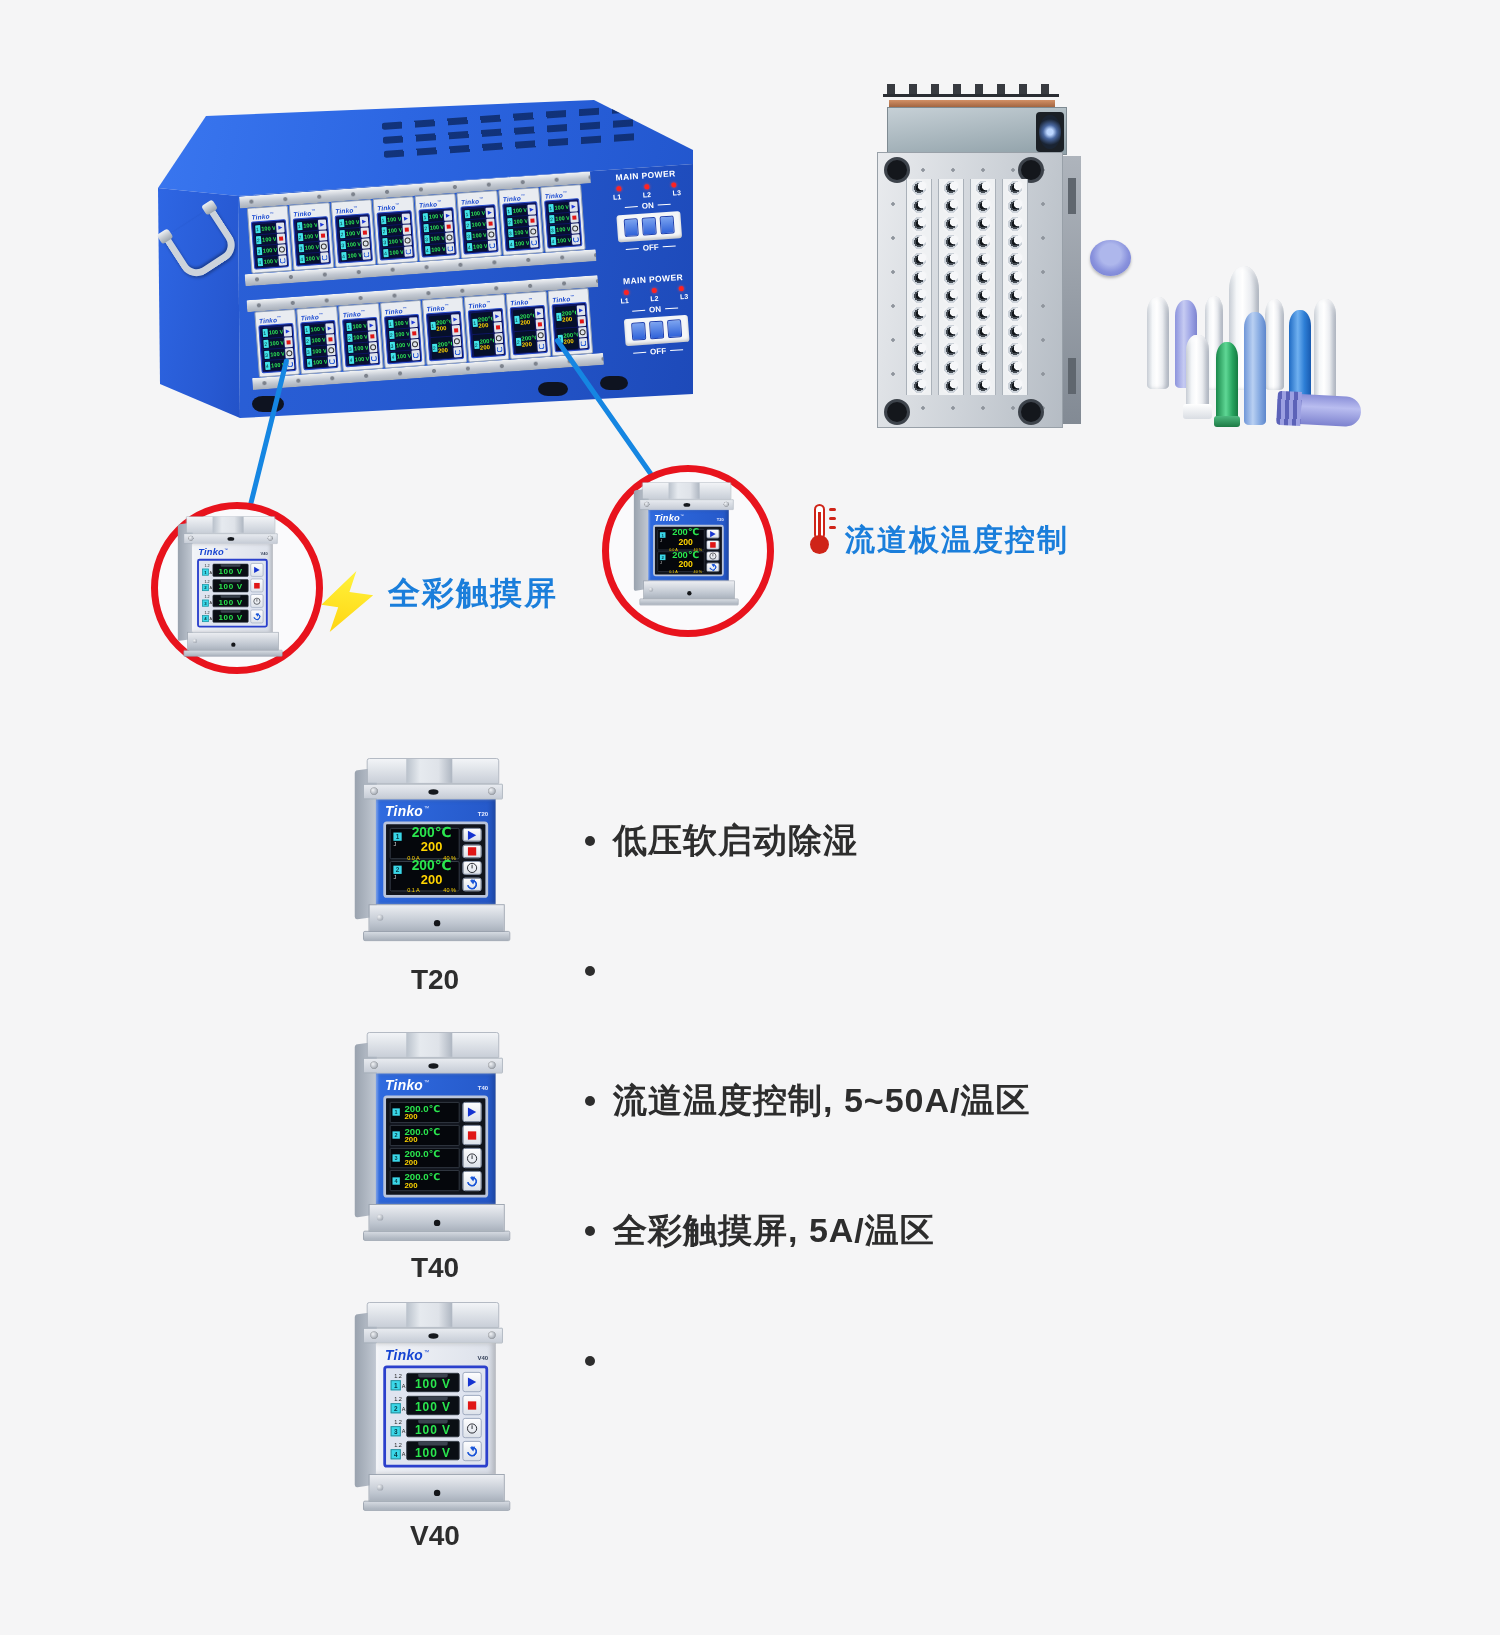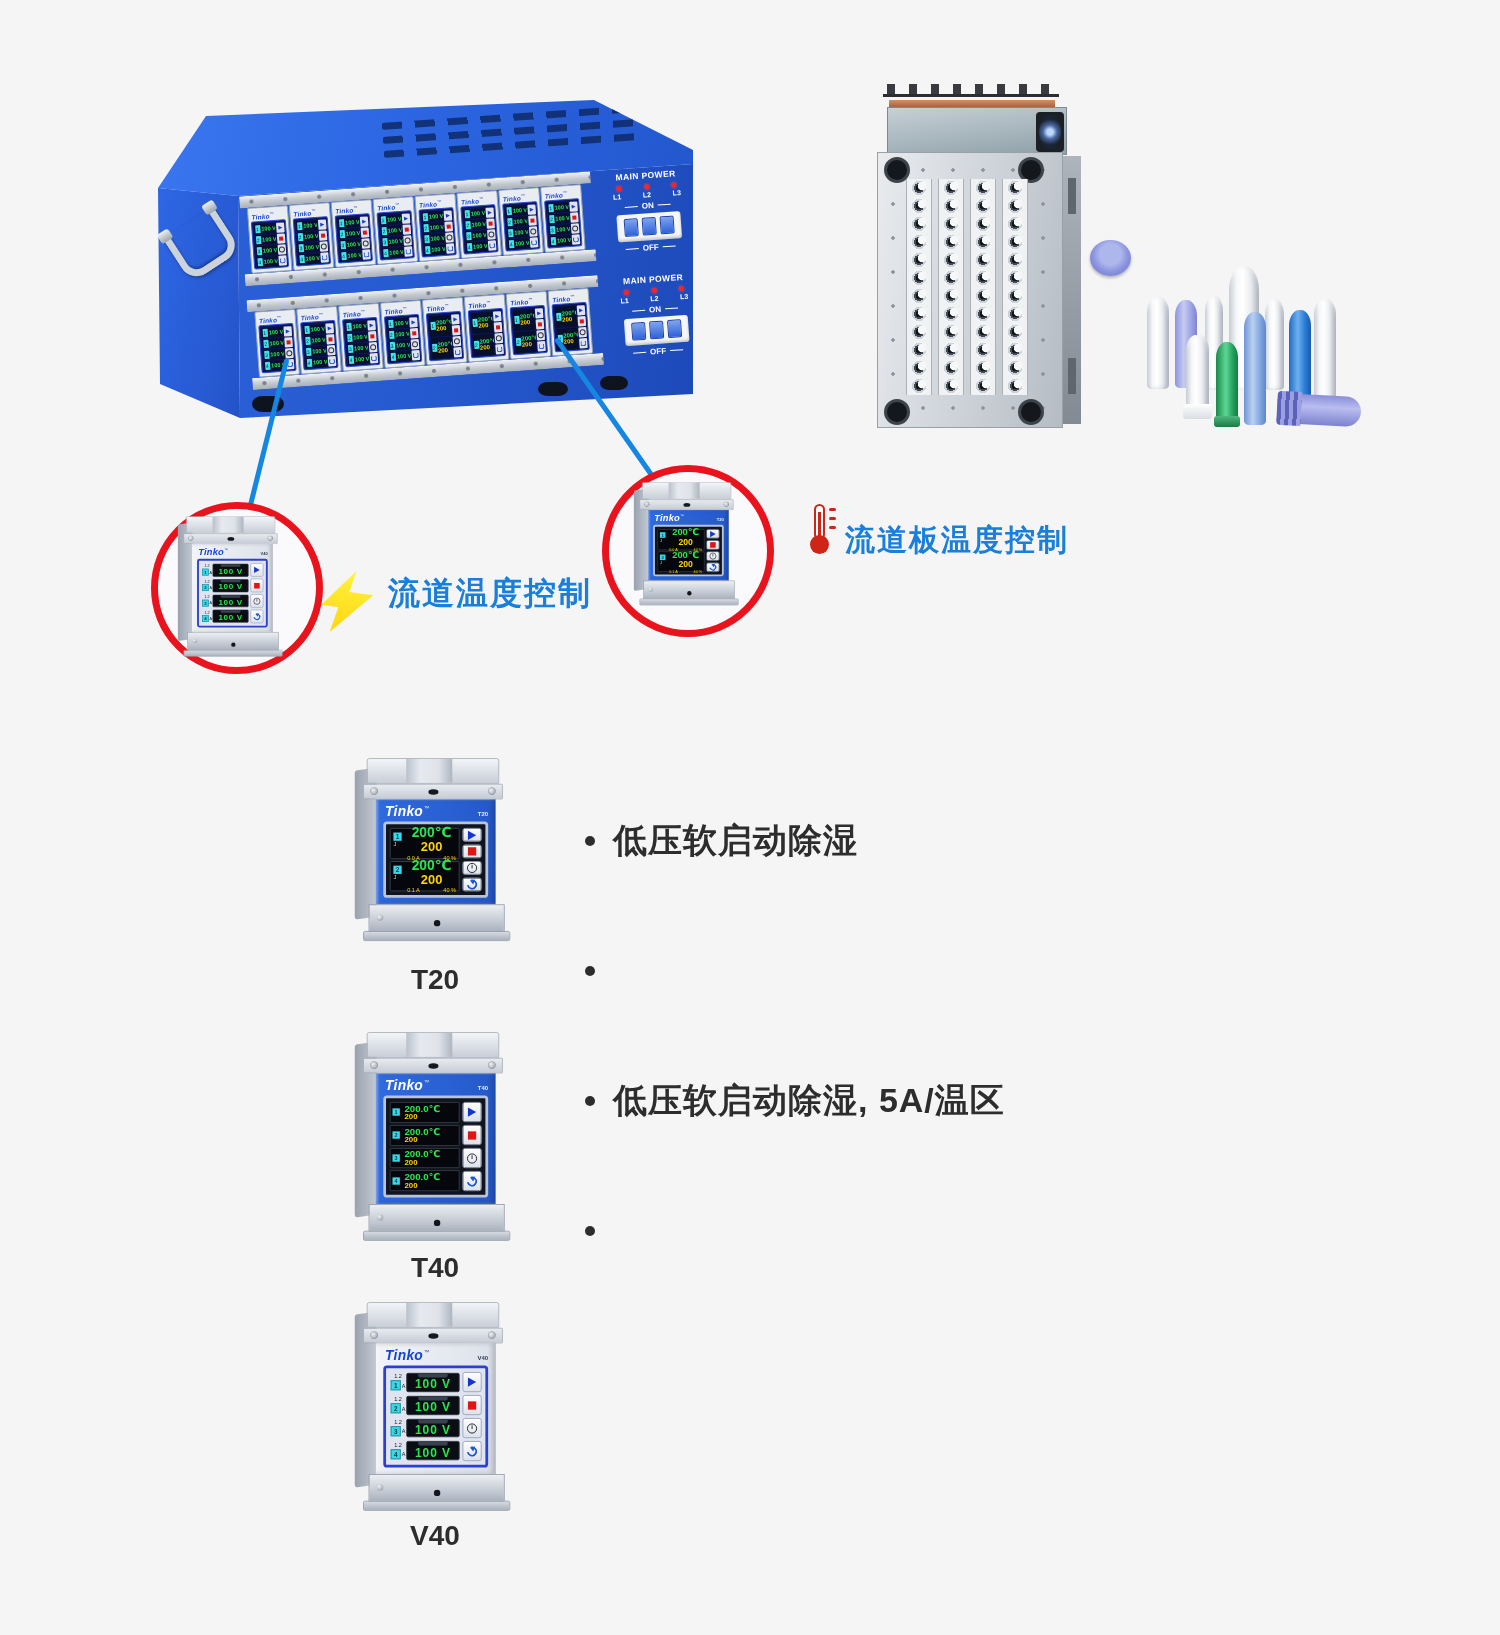--- a/index.html
+++ b/index.html
@@ -955,21 +955,21 @@
           </div>
         </div>
         <div class="bm-base">
           <div class="bm-dot"></div>
         </div>
         <div class="bm-foot"></div>
       </div>
     </div>
 
   <div class="lightning"></div>
-  <div class="callout-label" id="callout-hot-label">流道温度控制</div>
+  <div class="callout-label" id="callout-hot-label">全彩触摸屏</div>
   <div class="thermo">
     <div class="th-stem"></div>
     <div class="th-bulb"></div>
     <div class="th-tick" style="top:4px;"></div>
     <div class="th-tick" style="top:13px;"></div>
     <div class="th-tick" style="top:22px;"></div>
   </div>
   <div class="callout-label" id="callout-mani-label">流道板温度控制</div>
 
   <div class="mold">
@@ -1246,19 +1246,23 @@
   <ul class="features">
     <li>
         <span class="dot"></span>
         <span>低压软启动除湿</span>
       </li>
     <li>
         <span class="dot"></span>
       </li>
     <li>
         <span class="dot"></span>
-        <span>低压软启动除湿, 5A/温区</span>
+        <span>流道温度控制, 5~50A/温区</span>
+      </li>
+    <li>
+        <span class="dot"></span>
+        <span>全彩触摸屏, 5A/温区</span>
       </li>
     <li>
         <span class="dot"></span>
       </li>
   </ul>
 </div>
 
 </body></html>

